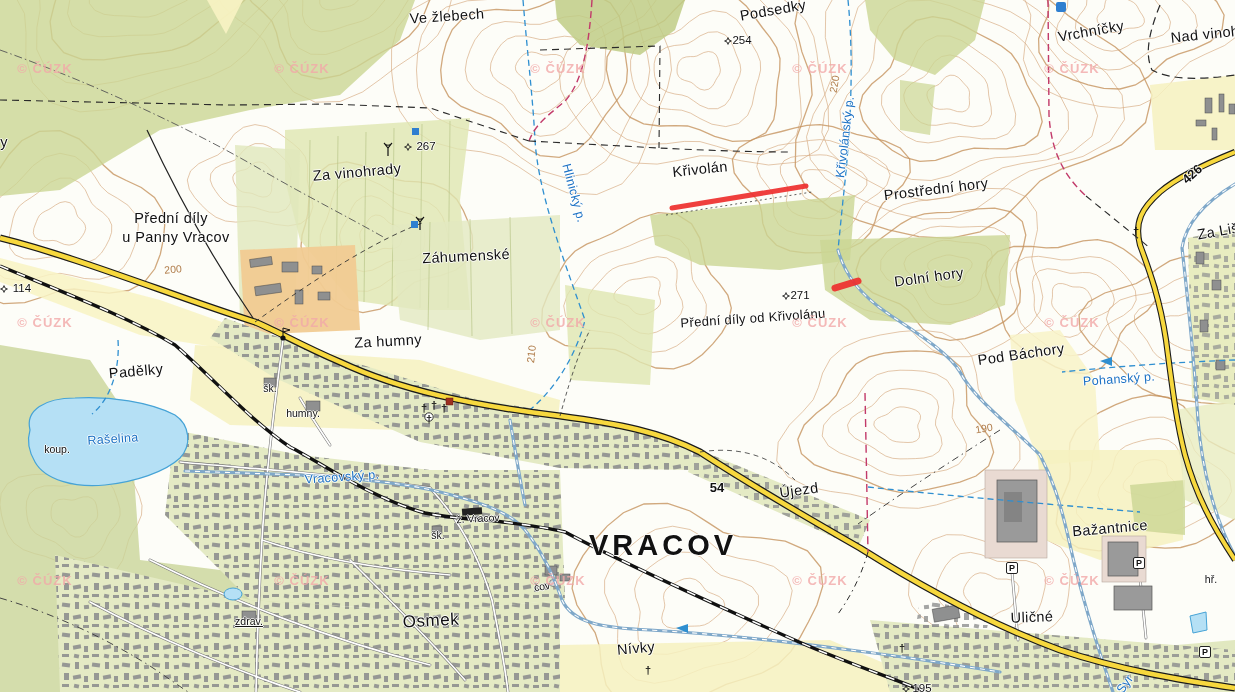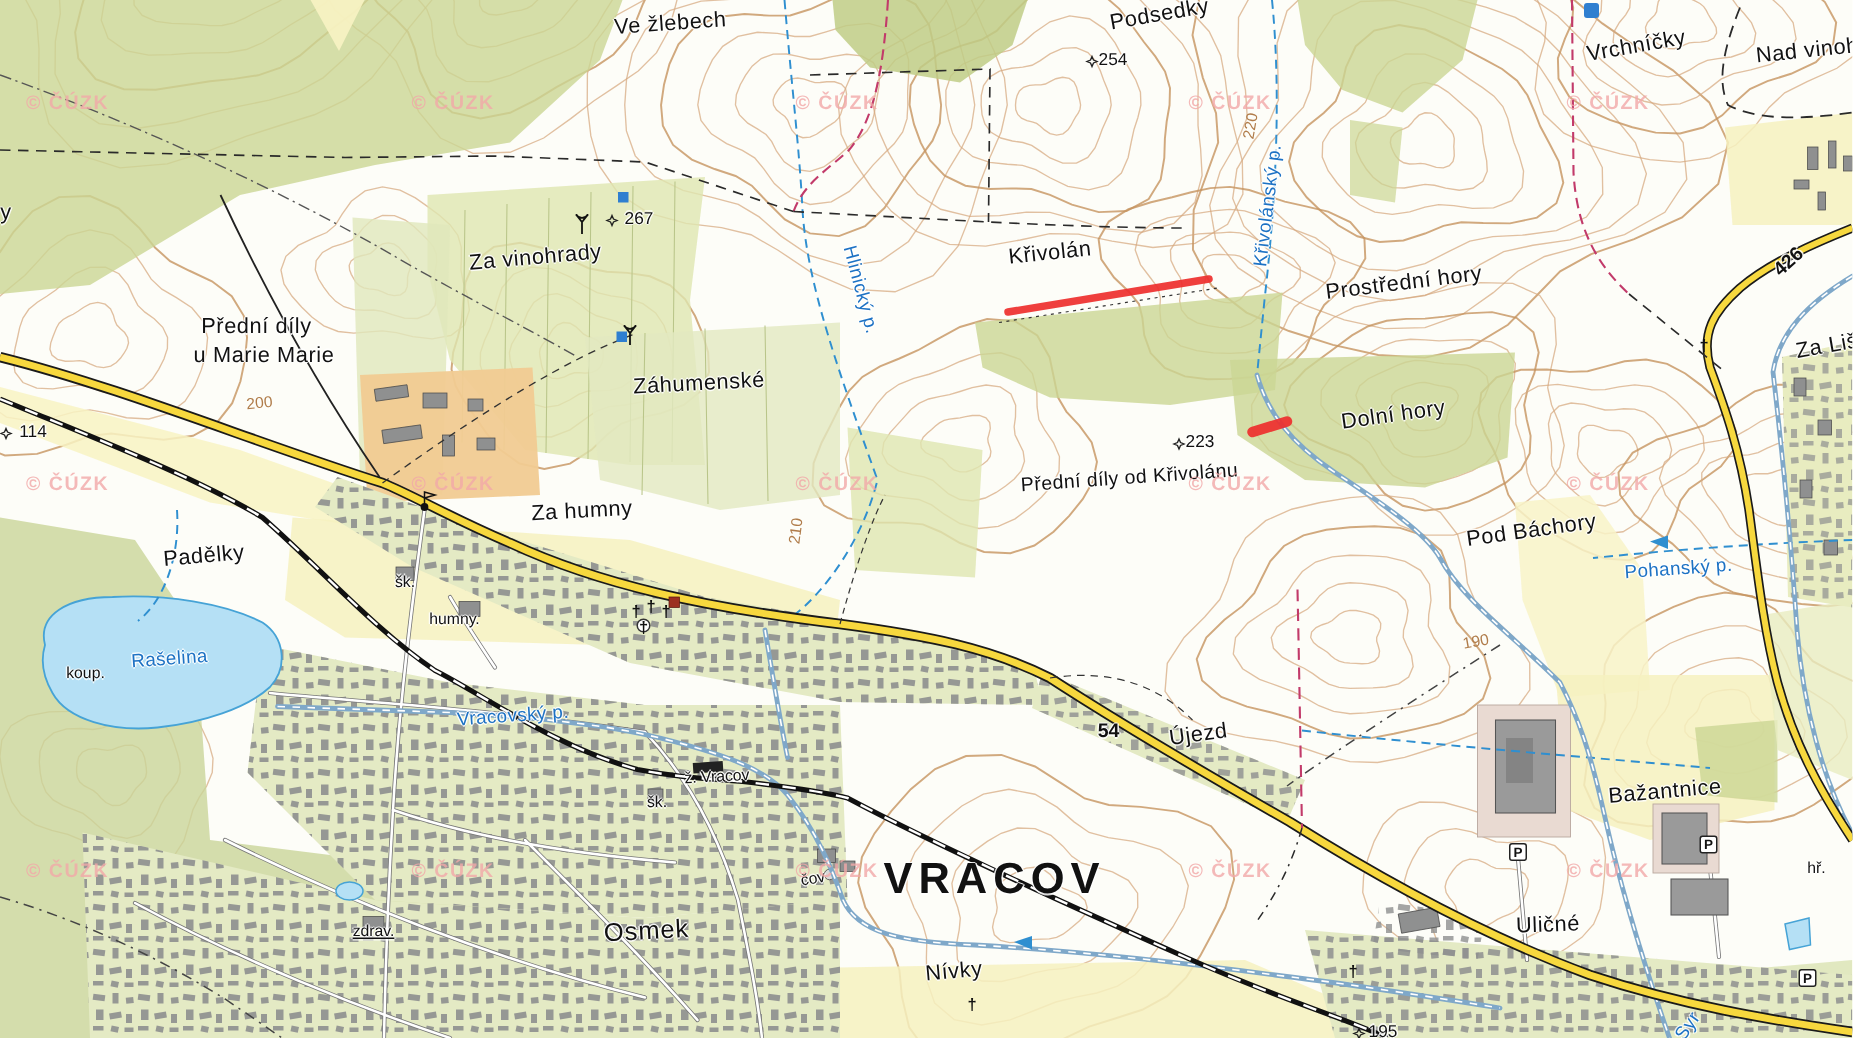--- a/index.html
+++ b/index.html
@@ -352,54 +352,54 @@
 <div id="labels">
       <div class="lb place" style="left: 447px; top: 16px; --r: -4deg;">Ve žlebech</div>
       <div class="lb place" style="left: 773px; top: 10px; --r: -10deg;">Podsedky</div>
       <div class="lb place" style="left: 1091px; top: 31px; --r: -10deg;">Vrchníčky</div>
       <div class="lb place" style="left: 1216px; top: 33px; --r: -6deg;">Nad vinohrad</div>
       <div class="lb place" style="left: 4px; top: 142px; --r: 0deg;">y</div>
       <div class="lb place" style="left: 357px; top: 172px; --r: -5deg;">Za vinohrady</div>
       <div class="lb place" style="left: 700px; top: 169px; --r: -6deg;">Křivolán</div>
       <div class="lb place" style="left: 936px; top: 189px; --r: -7deg;">Prostřední hory</div>
       <div class="lb place" style="left: 171px; top: 218px; --r: 0deg;">Přední díly</div>
-      <div class="lb place" style="left: 176px; top: 237px; --r: 0deg;">u Marie Marie</div>
+      <div class="lb place" style="left: 176px; top: 237px; --r: 0deg;">u Panny Vracov</div>
       <div class="lb place" style="left: 466px; top: 256px; --r: -3deg;">Záhumenské</div>
       <div class="lb place" style="left: 929px; top: 277px; --r: -8deg;">Dolní hory</div>
       <div class="lb place-sm" style="left: 753px; top: 318px; --r: -4deg;">Přední díly od Křivolánu</div>
       <div class="lb place" style="left: 1021px; top: 354px; --r: -8deg;">Pod Báchory</div>
       <div class="lb place" style="left: 388px; top: 341px; --r: -3deg;">Za humny</div>
       <div class="lb place" style="left: 136px; top: 371px; --r: -5deg;">Padělky</div>
       <div class="lb place" style="left: 799px; top: 490px; --r: -8deg;">Újezd</div>
       <div class="lb settlement" style="left: 431px; top: 621px; --r: -3deg;">Osmek</div>
       <div class="lb place" style="left: 636px; top: 648px; --r: -5deg;">Nívky</div>
       <div class="lb place" style="left: 1110px; top: 528px; --r: -5deg;">Bažantnice</div>
       <div class="lb place" style="left: 1032px; top: 617px; --r: -2deg;">Uličné</div>
       <div class="lb place" style="left: 1224px; top: 230px; --r: -10deg;">Za Liščí</div>
-      <div class="lb city" style="left: 663px; top: 545px; margin-top: 42px; --r: 0deg;">VRACOV</div>
+      <div class="lb city" style="left: 663px; top: 545px; --r: 0deg;">VRACOV</div>
       <div class="lb stream" style="left: 574px; top: 193px; --r: 75deg;">Hlinický p.</div>
       <div class="lb stream" style="left: 845px; top: 137px; --r: -83deg;">Křivolánský p.</div>
       <div class="lb stream" style="left: 1119px; top: 379px; --r: -4deg;">Pohanský p.</div>
       <div class="lb stream" style="left: 342px; top: 477px; --r: -4deg;">Vracovský p.</div>
       <div class="lb stream" style="left: 113px; top: 439px; --r: -4deg;">Rašelina</div>
       <div class="lb stream" style="left: 1125px; top: 684px; --r: -55deg;">Syr</div>
       <div class="lb contour" style="left: 173px; top: 269px; --r: -5deg;">200</div>
       <div class="lb contour" style="left: 531px; top: 354px; --r: -83deg;">210</div>
       <div class="lb contour" style="left: 834px; top: 84px; --r: -80deg;">220</div>
       <div class="lb contour" style="left: 984px; top: 428px; --r: -10deg;">190</div>
       <div class="lb small" style="left: 41px; top: 449px; padding-left: 32px; --r: 0deg;">koup.</div>
       <div class="lb small" style="left: 303px; top: 413px; --r: 0deg;">humny.</div>
       <div class="lb small" style="left: 270px; top: 388px; --r: 0deg;">šk.</div>
       <div class="lb small" style="left: 438px; top: 535px; --r: 0deg;">šk.</div>
       <div class="lb small" style="left: 478px; top: 518px; --r: -3deg;">ž. Vracov</div>
       <div class="lb small" style="left: 542px; top: 586px; --r: -10deg;">čov</div>
       <div class="lb small" style="left: 249px; top: 621px; text-decoration: underline; --r: 0deg;">zdrav.</div>
       <div class="lb small" style="left: 1211px; top: 579px; --r: 0deg;">hř.</div>
       <div class="lb roadnum" style="left: 1192px; top: 174px; --r: -42deg;">426</div>
-      <div class="lb roadnum" style="left: 739px; top: 487px; text-align: center; --r: 0deg;">54</div>
+      <div class="lb roadnum" style="left: 717px; top: 487px; text-align: center; --r: 0deg;">54</div>
       <div class="lb wm" style="left: 45px; top: 68px; --r: 0deg;">© ČÚZK</div>
       <div class="lb wm" style="left: 302px; top: 68px; --r: 0deg;">© ČÚZK</div>
       <div class="lb wm" style="left: 558px; top: 68px; --r: 0deg;">© ČÚZK</div>
       <div class="lb wm" style="left: 820px; top: 68px; --r: 0deg;">© ČÚZK</div>
       <div class="lb wm" style="left: 1072px; top: 68px; --r: 0deg;">© ČÚZK</div>
       <div class="lb wm" style="left: 45px; top: 322px; --r: 0deg;">© ČÚZK</div>
       <div class="lb wm" style="left: 302px; top: 322px; --r: 0deg;">© ČÚZK</div>
       <div class="lb wm" style="left: 558px; top: 322px; --r: 0deg;">© ČÚZK</div>
       <div class="lb wm" style="left: 820px; top: 322px; --r: 0deg;">© ČÚZK</div>
       <div class="lb wm" style="left: 1072px; top: 322px; --r: 0deg;">© ČÚZK</div>
@@ -410,17 +410,17 @@
       <div class="lb wm" style="left: 1072px; top: 580px; --r: 0deg;">© ČÚZK</div>
       <div class="lb cross" style="left: 424px; top: 408px; --r: 0deg;">†</div>
       <div class="lb cross" style="left: 434px; top: 405px; --r: 0deg;">†</div>
       <div class="lb cross" style="left: 444px; top: 408px; --r: 0deg;">†</div>
       <div class="lb cross" style="left: 429px; top: 419px; --r: 0deg;">†</div>
       <div class="lb cross" style="left: 648px; top: 670px; --r: 0deg;">†</div>
       <div class="lb cross" style="left: 1136px; top: 231px; --r: 0deg;">†</div>
       <div class="lb cross" style="left: 902px; top: 648px; --r: 0deg;">†</div>
       <div class="lb spot" style="left: 742px; top: 40px; text-align: center; --r: 0deg;">254</div>
       <div class="lb spot" style="left: 426px; top: 146px; --r: 0deg;">267</div>
-      <div class="lb spot" style="left: 800px; top: 295px; --r: 0deg;">223</div>
+      <div class="lb spot" style="left: 800px; top: 295px; --r: 0deg;">271</div>
       <div class="lb spot" style="left: 22px; top: 288px; --r: 0deg;">114</div>
       <div class="lb spot" style="left: 922px; top: 688px; --r: 0deg;">195</div>
     </div>
 </div>
 
 </body></html>

